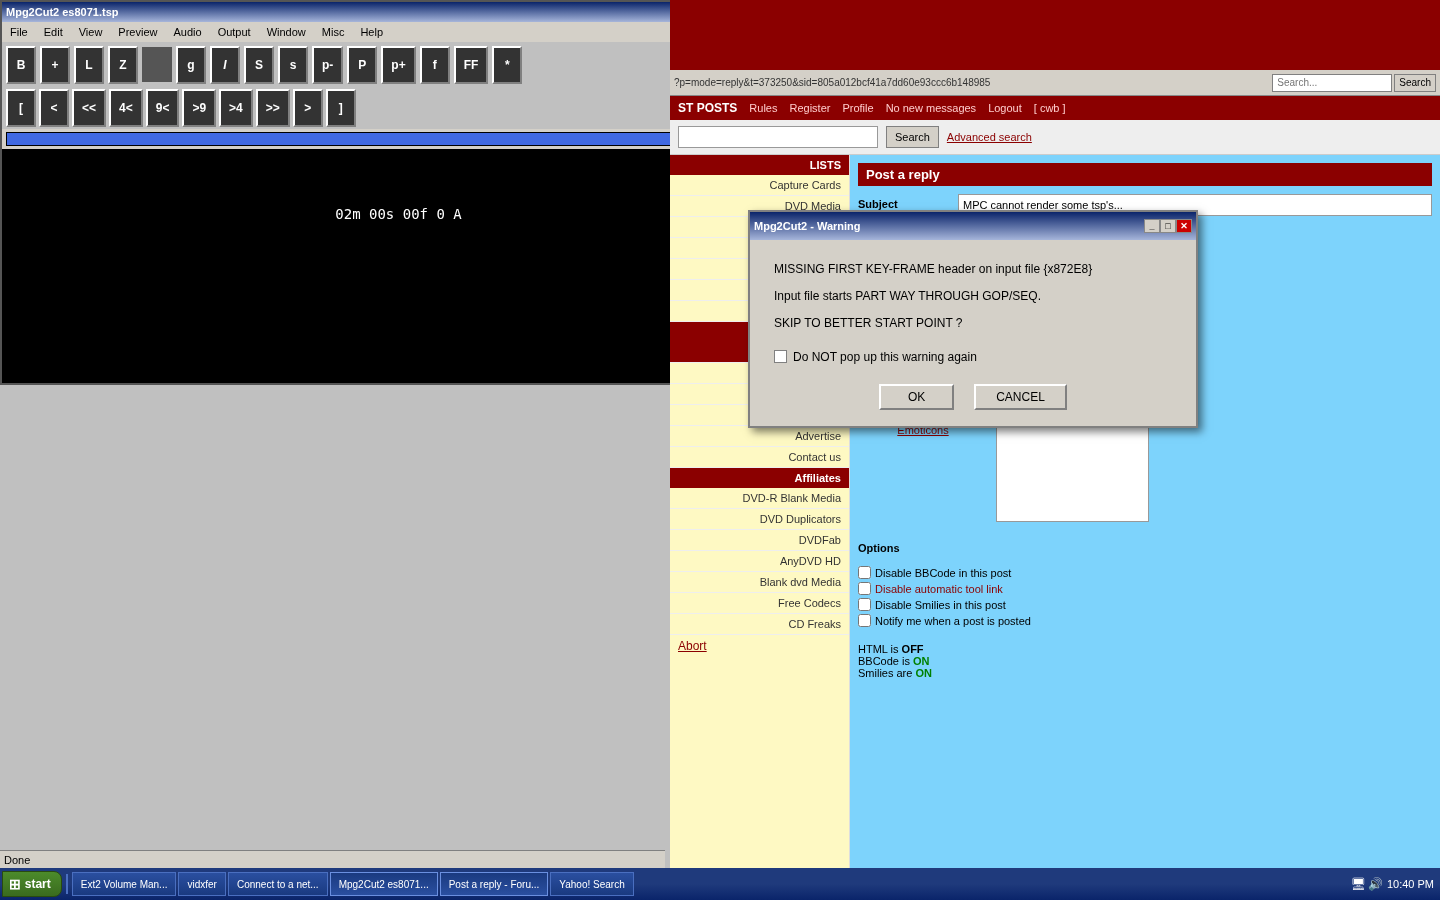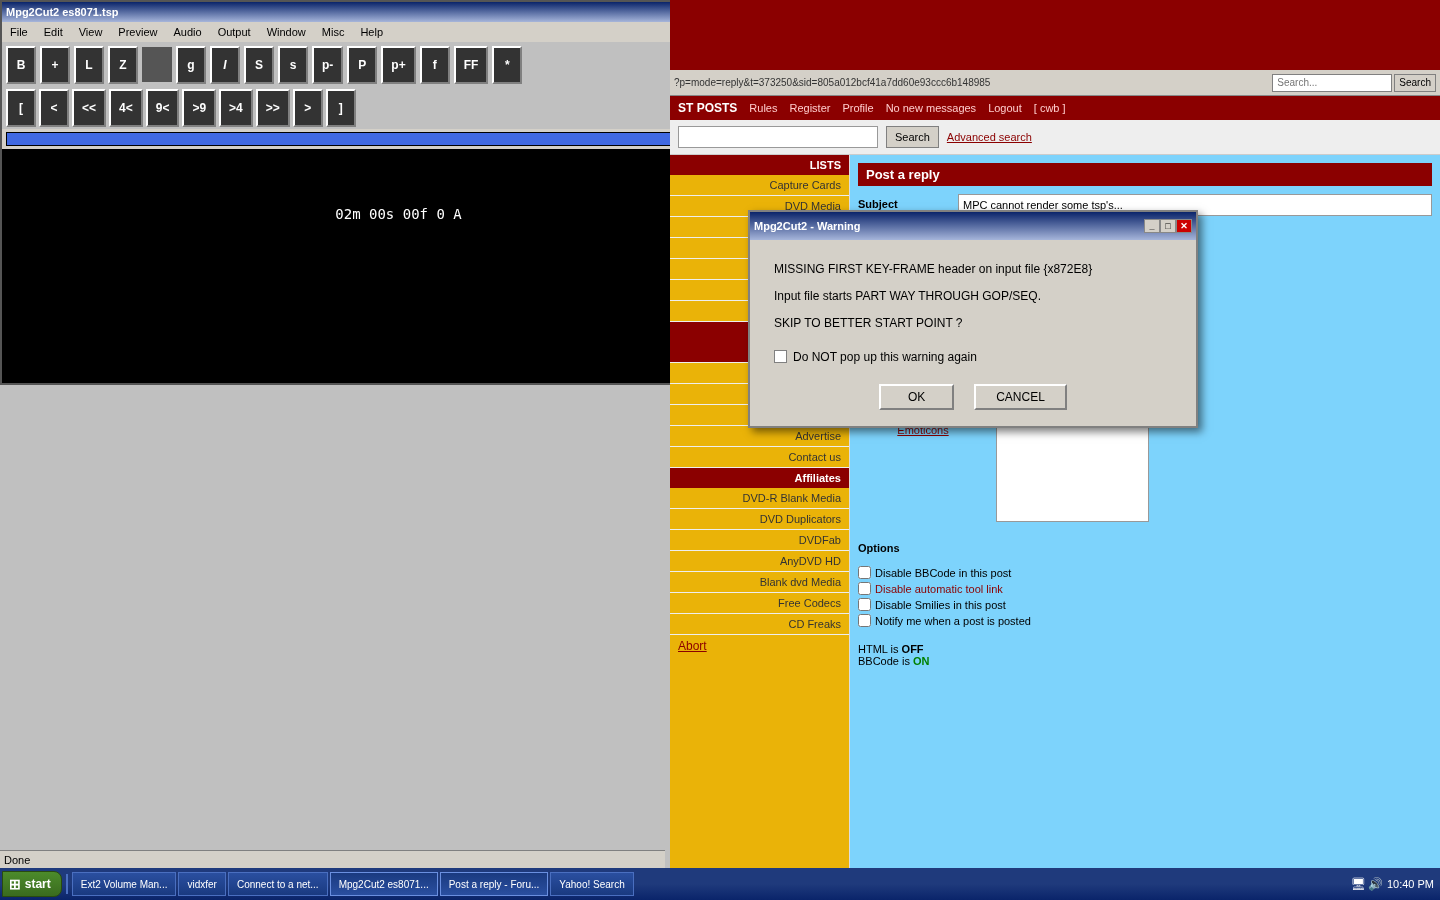--- a/index.html
+++ b/index.html
@@ -50,21 +50,21 @@
       cursor: pointer;
     }
 
     .forum-body {
       display: flex;
       height: 730px;
     }
 
     .forum-sidebar {
       width: 180px;
-      background: #eab308;
+      background: #fef9c3;
       border-right: 1px solid #ddd;
       flex-shrink: 0;
     }
 
     .sidebar-section-header {
       background: #8b0000;
       color: white;
       padding: 4px 8px;
       font-size: 11px;
       font-weight: bold;
@@ -752,20 +752,23 @@
         </div>
         <div class="option-item">
           <input type="checkbox" style="">
           <span>Notify me when a post is posted</span>
         </div>
         <div style="margin-top:16px; font-size:11px;">
           HTML is <span style="font-weight:bold;">OFF</span>
         </div>
         <div style="font-size:11px;">
           BBCode is <span style="font-weight:bold; color:green;">ON</span>
+        </div>
+        <div style="font-size:11px;">
+          Smilies are <span style="font-weight:bold; color:green;">ON</span>
         </div>
       </div>
     </div>
   </div>
 </div>
 
 <div class="warning-dialog">
   <div class="dialog-titlebar">
     <span class="dialog-title-text">Mpg2Cut2 - Warning</span>
     <div class="dialog-ctrl-btn">_</div>

